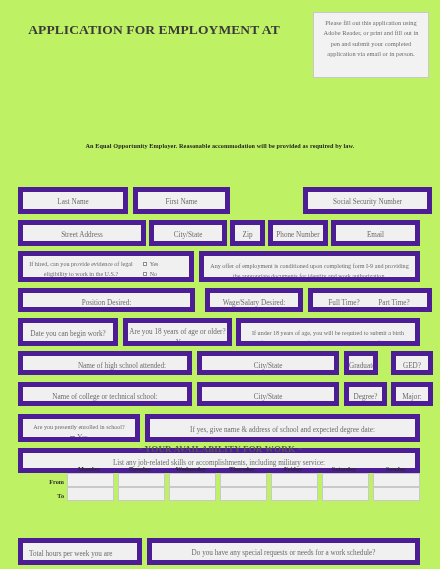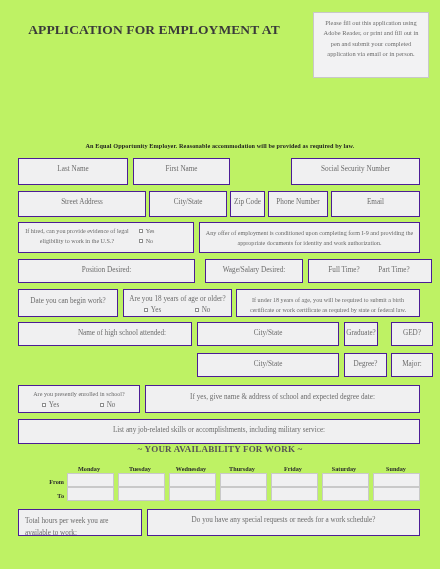--- a/index.html
+++ b/index.html
@@ -48,27 +48,28 @@
     font-size: 6.2px;
     font-weight: bold;
     color: #1d1d1d;
     letter-spacing: 0.1px;
   }
 
   
   .box {
     position: absolute;
     background: #f0f0f1;
-    border: 1px solid #4c1d95;
+    border: 5px solid #4c1d95;
     color: #6b6b6b;
     font-size: 7.2px;
     text-align: center;
     padding-top: 5px;
     line-height: 1.5;
     overflow: hidden;
+    margin-top: 29px;
   }
 
   .cb {
     display: inline-block;
     width: 4.6px; height: 4.6px;
     border: 1px solid #8d8d8d;
     background: #ffffff;
     margin-right: 2.5px;
     vertical-align: -0.4px;
   }
@@ -115,21 +116,21 @@
 <div id="page">
 
   <div id="title">APPLICATION FOR EMPLOYMENT AT</div>
 
   <div id="note-box">Please fill out this application using Adobe Reader, or print and fill out in pen and submit your completed application via email or in person.</div>
 
   <div id="eeo">An Equal Opportunity Employer. Reasonable accommodation will be provided as required by law.</div>
 
   <div class="box" style="left:18px;top:158px;width:110px;height:27px;">Last Name</div>
   <div class="box" style="left:133px;top:158px;width:97px;height:27px;">First Name</div>
-  <div class="box" style="left:291px;top:158px;width:129px;height:27px;">Social Security Number</div>
+  <div class="box" style="left:303px;top:158px;width:129px;height:27px;">Social Security Number</div>
 
   <div class="box" style="left:18px;top:191px;width:128px;height:26px;">Street Address</div>
   <div class="box" style="left:149px;top:191px;width:78px;height:26px;">City/State</div>
   <div class="box" style="left:230px;top:191px;width:35px;height:26px;">Zip Code</div>
   <div class="box" style="left:268px;top:191px;width:60px;height:26px;">Phone Number</div>
   <div class="box" style="left:331px;top:191px;width:89px;height:26px;">Email</div>
 
   <div class="box small" style="left:18px;top:222px;width:176px;height:31px;text-align:left;padding:4px 4px 0 6px;">
     <span style="display:inline-block;width:104px;text-align:center;vertical-align:top;">If hired, can you provide evidence of legal eligibility to work in the U.S.?</span>
     <span style="display:inline-block;vertical-align:top;padding-left:8px;">
@@ -158,20 +159,21 @@
       <span class="cb"></span><span>No</span>
     </span>
   </div>
   <div class="box small" style="left:236px;top:289px;width:184px;height:28px;padding:6px 5px 0 5px;">If under 18 years of age, you will be required to submit a birth certificate or work certificate as required by state or federal law.</div>
 
   <div class="box" style="left:18px;top:322px;width:174px;height:24px;padding-left:34px;">Name of high school attended:</div>
   <div class="box" style="left:197px;top:322px;width:142px;height:24px;">City/State</div>
   <div class="box" style="left:344px;top:322px;width:34px;height:24px;">Graduate?</div>
   <div class="box" style="left:391px;top:322px;width:42px;height:24px;">GED?</div>
 
+  <div class="box" style="left:18px;top:353px;width:174px;height:24px;">Name of college or technical school:</div>
   <div class="box" style="left:197px;top:353px;width:142px;height:24px;">City/State</div>
   <div class="box" style="left:344px;top:353px;width:43px;height:24px;">Degree?</div>
   <div class="box" style="left:391px;top:353px;width:42px;height:24px;">Major:</div>
 
   <div class="box" style="left:18px;top:385px;width:122px;height:28px;padding-top:4px;">
     <span style="display:block;" class="small">Are you presently enrolled in school?</span>
     <span style="display:inline-block;width:57px;text-align:center;" class="cbrow">
       <span class="cb"></span><span>Yes</span>
     </span><span style="display:inline-block;width:57px;text-align:center;" class="cbrow">
       <span class="cb"></span><span>No</span>

